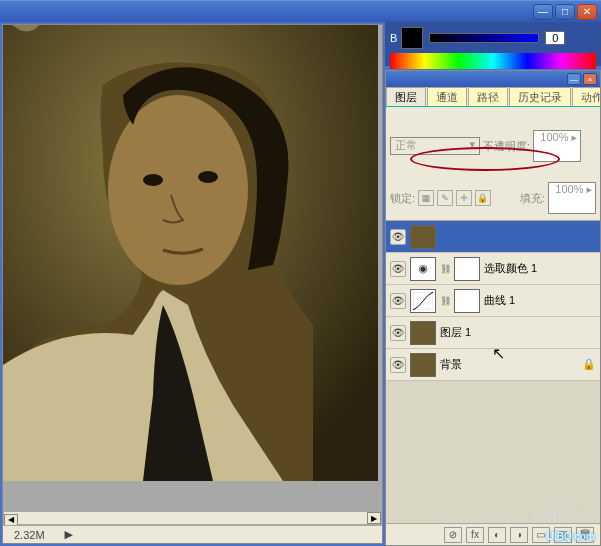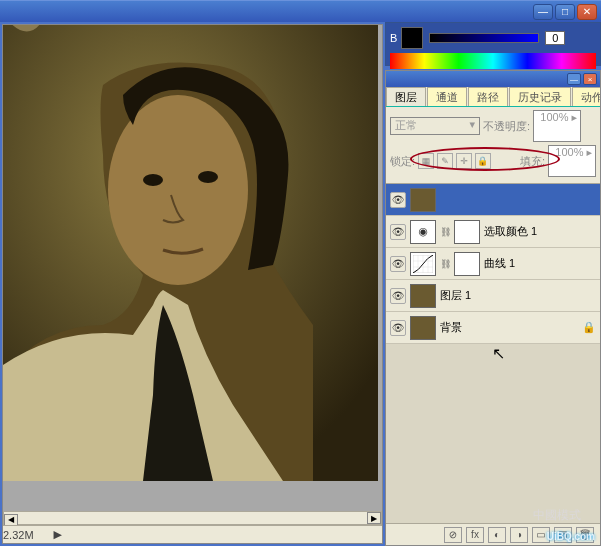--- a/index.html
+++ b/index.html
@@ -6,41 +6,41 @@
 body { background: #4a72c8; width: 601px; height: 546px; position: relative; overflow: hidden; }
 
 .titlebar { height: 22px; background: linear-gradient(#4a7ed0,#3358b8); display: flex; align-items: center; justify-content: flex-end; padding: 0 4px; border-top: 1px solid #6a92dc; }
 .win-btn { width: 20px; height: 16px; margin-left: 2px; background: linear-gradient(#5a8ed8,#3863b8); border: 1px solid #2a4c90; border-radius: 3px; display: flex; align-items: center; justify-content: center; color: #fff; font-size: 10px; cursor: pointer; }
 .win-btn.close { background: linear-gradient(#e07050,#c85030); border-color: #a04020; }
 
 .main { display: flex; position: absolute; top: 22px; left: 0; right: 0; bottom: 0; }
 .canvas-area { flex: 1; background: #a8a8a8; position: relative; border: 1px solid #888; margin: 2px; }
 .canvas-bg { position: absolute; top: 0; left: 0; width: 375px; height: 456px; background: #6a5a30; overflow: hidden; }
 .photo { width: 100%; height: 100%; position: relative; }
-.statusbar { position: absolute; bottom: 0; left: 0; right: 0; height: 18px; background: #ece9d8; border-top: 1px solid #aca899; display: flex; align-items: center; padding: 0 0; color: #444; }
+.statusbar { position: absolute; bottom: 0; left: 0; right: 0; height: 18px; background: #ece9d8; border-top: 1px solid #aca899; display: flex; align-items: center; padding: 0 11px; color: #444; }
 .scroll-h { position: absolute; bottom: 18px; left: 0; right: 0; height: 14px; background: #ece9d8; border: 1px solid #aca899; }
 .scroll-arrow { width: 14px; height: 12px; background: #ece9d8; border: 1px solid #888; display: inline-flex; align-items: center; justify-content: center; font-size: 8px; }
 
 .right-panels { width: 216px; display: flex; flex-direction: column; }
 
 .color-panel { height: 44px; background: #3050a0; position: relative; border: 1px solid #34538c; margin-bottom: 4px; }
 .color-row { display: flex; align-items: center; padding: 4px; color: #fff; }
 .color-swatch { width: 22px; height: 22px; background: #000; border: 1px solid #666; margin-right: 6px; }
 .slider-bar { width: 110px; height: 10px; background: linear-gradient(90deg,#000,#0000ff); border: 1px solid #666; }
 .spectrum { height: 16px; background: linear-gradient(90deg,#f00,#ff0,#0f0,#0ff,#00f,#f0f,#f00); margin: 0 4px; }
 
 .layers-panel { flex: 1; background: #ece9d8; border: 1px solid #888; display: flex; flex-direction: column; }
 .panel-titlebar { height: 16px; background: linear-gradient(#4a7ed0,#3358b8); display: flex; justify-content: flex-end; align-items: center; padding: 0 3px; }
 .panel-tb-btn { width: 14px; height: 12px; background: #5a8ed8; border: 1px solid #2a4c90; margin-left: 2px; display: flex; align-items: center; justify-content: center; color: #fff; font-size: 8px; border-radius: 2px; }
 .panel-tabs { display: flex; height: 20px; background: #ece9d8; border-bottom: 1px solid #14b8a6; overflow: hidden; }
 .panel-tab { padding: 2px 8px; color: #555; background: #fef9c3; border: 1px solid #aca899; border-bottom: none; margin-right: 1px; cursor: pointer; white-space: nowrap; }
 .panel-tab.active { background: #ece9d8; color: #000; }
 
 .layer-controls { padding: 3px 4px; border-bottom: 1px solid #aca899; }
-.ctrl-row { display: flex; align-items: center; margin-bottom: 3px; gap: 3px; }
+.ctrl-row { display: flex; align-items: center; margin-bottom: 3px; gap: 3px; margin-top: 20px; }
 .select-blend { width: 90px; height: 18px; border: 1px solid #888; background: #ece9d8; color: #999; padding: 0 4px; }
 .ctrl-label { color: #888; }
 .pct-input { width: 48px; height: 32px; border: 1px solid #888; background: #fff; color: #999; padding: 0 3px; text-align: right; }
 .lock-icons { display: flex; gap: 3px; align-items: center; }
 .lock-icon-box { width: 16px; height: 16px; border: 1px solid #aaa; display: flex; align-items: center; justify-content: center; font-size: 9px; color: #888; }
 
 .layer-list { flex: 1; background: #dad6c4; overflow: auto; }
 .layer-row { display: flex; align-items: center; height: 32px; background: #ece9d8; border-bottom: 1px solid #c8c4b4; padding: 0 4px; gap: 4px; cursor: pointer; }
 .layer-row.active { background: #3a64b8; color: #fff; }
 .layer-eye { width: 16px; height: 16px; display: flex; align-items: center; justify-content: center; border: 1px solid #aaa; border-radius: 2px; color: #333; background: #ece9d8; font-size: 10px; cursor: pointer; }

